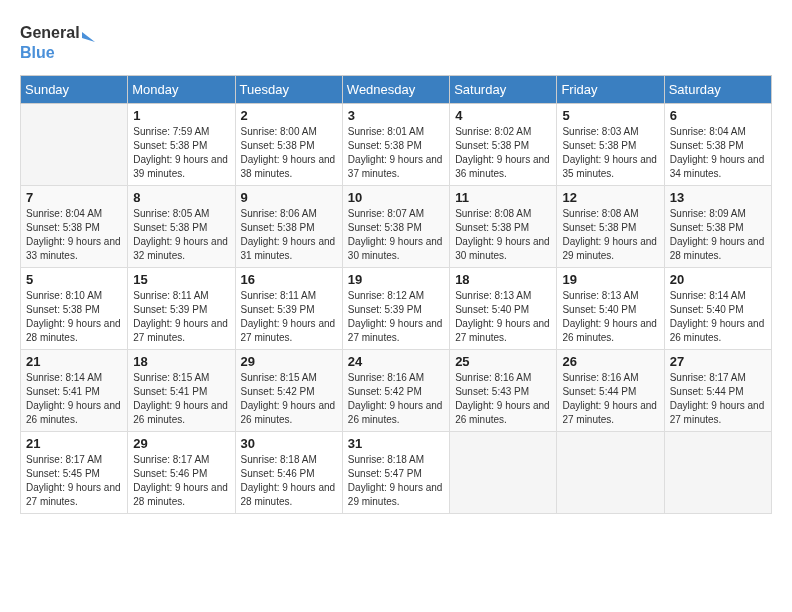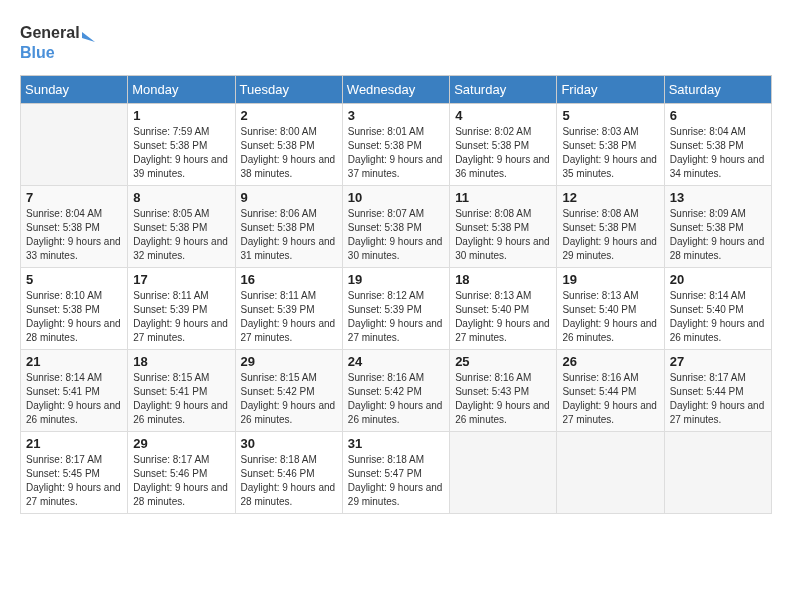--- a/index.html
+++ b/index.html
@@ -159,21 +159,21 @@
           <div class="day-number">13</div>
           <div class="day-info">Sunrise: 8:09 AM<br>Sunset: 5:38 PM<br>Daylight: 9 hours and 28 minutes.</div>
         </td>
       </tr>
       <tr>
         <td>
           <div class="day-number">5</div>
           <div class="day-info">Sunrise: 8:10 AM<br>Sunset: 5:38 PM<br>Daylight: 9 hours and 28 minutes.</div>
         </td>
         <td>
-          <div class="day-number">17</div>
+          <div class="day-number">15</div>
           <div class="day-info">Sunrise: 8:11 AM<br>Sunset: 5:39 PM<br>Daylight: 9 hours and 27 minutes.</div>
         </td>
         <td>
           <div class="day-number">16</div>
           <div class="day-info">Sunrise: 8:11 AM<br>Sunset: 5:39 PM<br>Daylight: 9 hours and 27 minutes.</div>
         </td>
         <td>
           <div class="day-number">19</div>
           <div class="day-info">Sunrise: 8:12 AM<br>Sunset: 5:39 PM<br>Daylight: 9 hours and 27 minutes.</div>
         </td>

